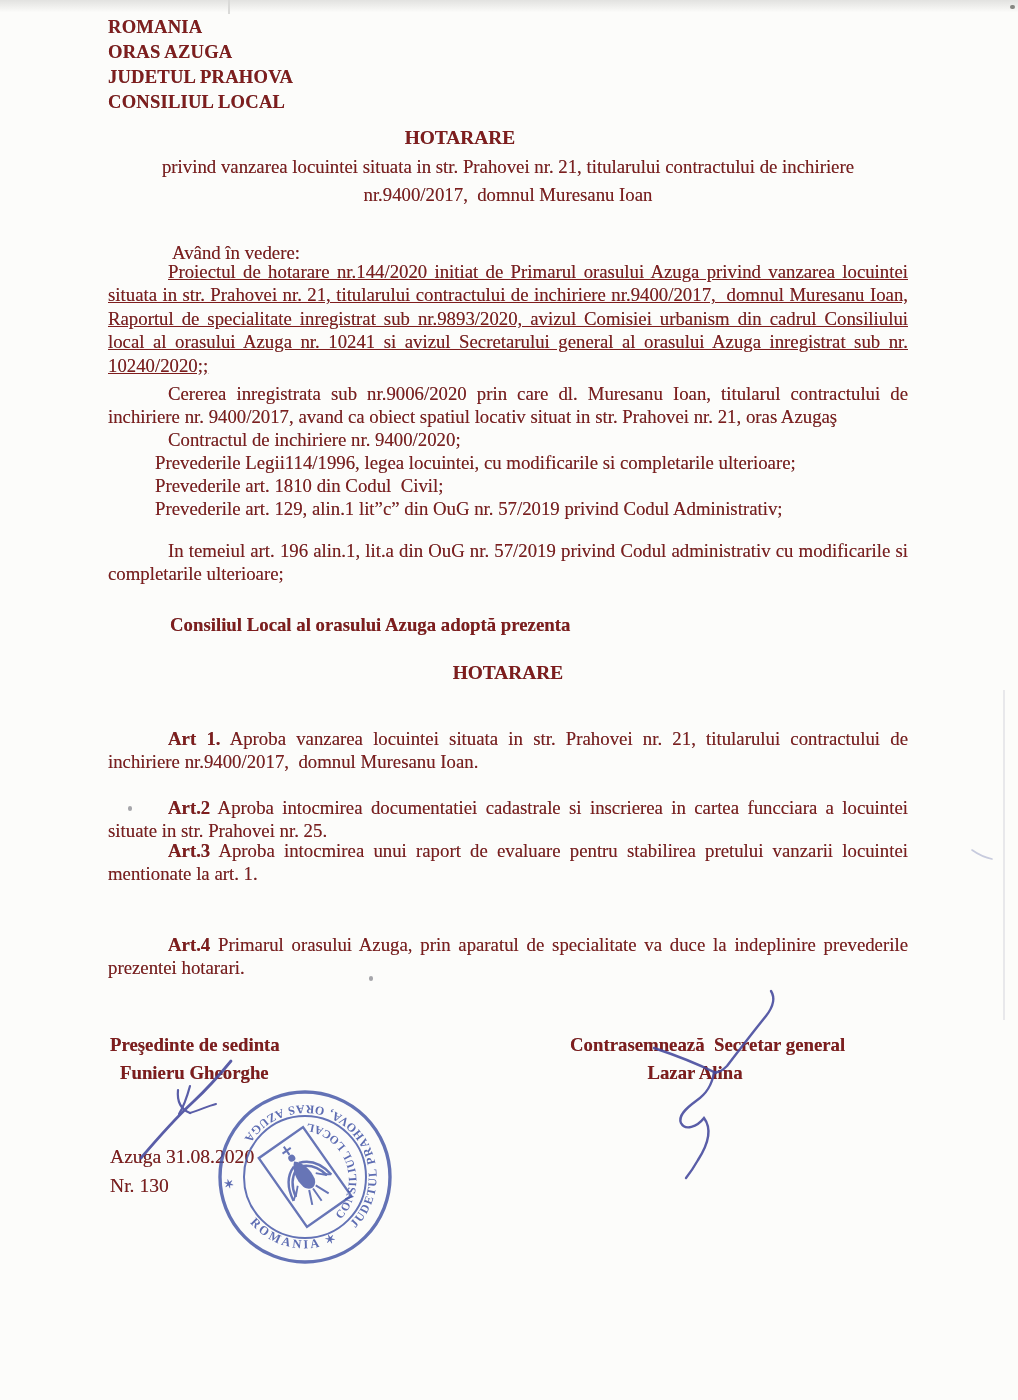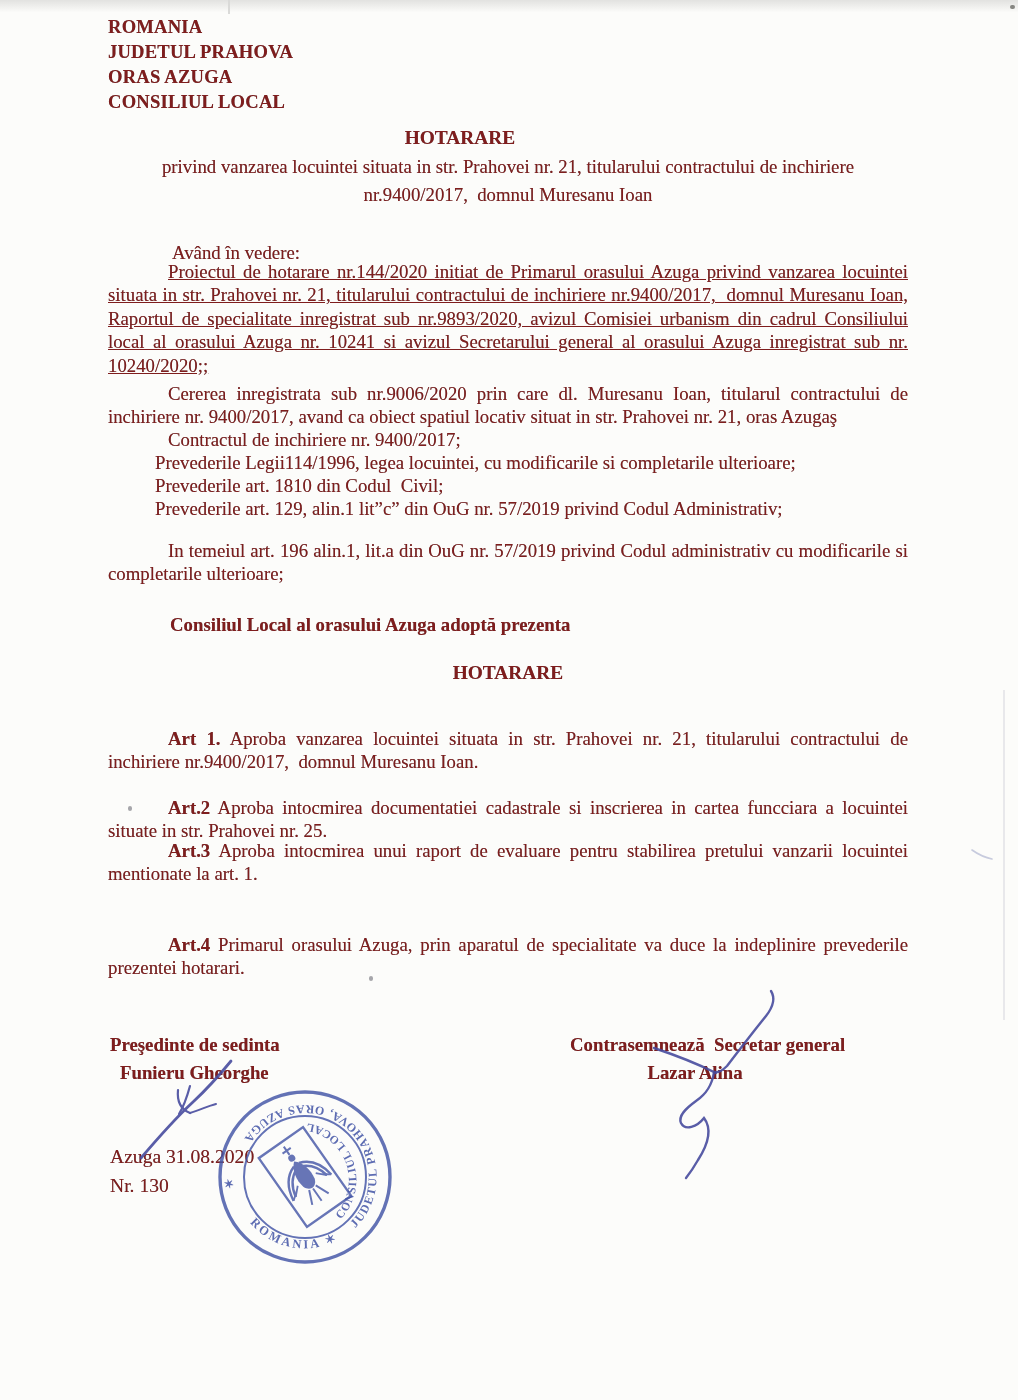--- a/index.html
+++ b/index.html
@@ -62,37 +62,37 @@
 
   <div class="scan-top"></div>
   <div class="scan-tick-top"></div>
   <div class="scan-speck"></div>
   <div class="scan-line-right"></div>
   <div class="speck-dot" style="left:128px;top:806px;"></div>
   <div class="speck-dot" style="left:369px;top:976px;"></div>
 
   <div class="blk header-blk txt">
     <div>ROMANIA</div>
+    <div>ORAS AZUGA</div>
     <div>JUDETUL PRAHOVA</div>
-    <div>ORAS AZUGA</div>
     <div>CONSILIUL LOCAL</div>
   </div>
 
   <div class="blk title-heading txt">
     <span class="shift">HOTARARE</span>
   </div>
   <div class="blk subtitle txt">
     <div>privind vanzarea locuintei situata in str. Prahovei nr. 21, titularului contractului de inchiriere</div>
     <div>nr.9400/2017,&nbsp; domnul Muresanu Ioan</div>
   </div>
 
   <div class="blk avand txt">Având în vedere:</div>
   <div class="blk p1 just txt">Proiectul de hotarare nr.144/2020 initiat de Primarul orasului Azuga privind vanzarea locuintei situata in str. Prahovei nr. 21, titularului contractului de inchiriere nr.9400/2017,&nbsp; domnul Muresanu Ioan, Raportul de specialitate inregistrat sub nr.9893/2020, avizul Comisiei urbanism din cadrul Consiliului local al orasului Azuga nr. 10241 si avizul Secretarului general al orasului Azuga inregistrat sub nr. 10240/2020;;</div>
   <div class="blk p2 just txt">Cererea inregistrata sub nr.9006/2020 prin care dl. Muresanu Ioan, titularul contractului de inchiriere nr. 9400/2017, avand ca obiect spatiul locativ situat in str. Prahovei nr. 21, oras Azugaş</div>
-  <div class="blk contract-line txt">Contractul de inchiriere nr. 9400/2017;</div>
+  <div class="blk contract-line txt">Contractul de inchiriere nr. 9400/2020;</div>
   <div class="blk provisions txt">
     <div>Prevederile Legii114/1996, legea locuintei, cu modificarile si completarile ulterioare;</div>
     <div>Prevederile art. 1810 din Codul&nbsp; Civil;</div>
     <div>Prevederile art. 129, alin.1 lit”c” din OuG nr. 57/2019 privind Codul Administrativ;</div>
   </div>
   <div class="blk legal just txt">In temeiul art. 196 alin.1, lit.a din OuG nr. 57/2019 privind Codul administrativ cu modificarile si completarile ulterioare;</div>
 
   <div class="blk enact-line txt">Consiliul Local al orasului Azuga adoptă prezenta</div>
   <div class="blk enact-heading txt">HOTARARE</div>
 

